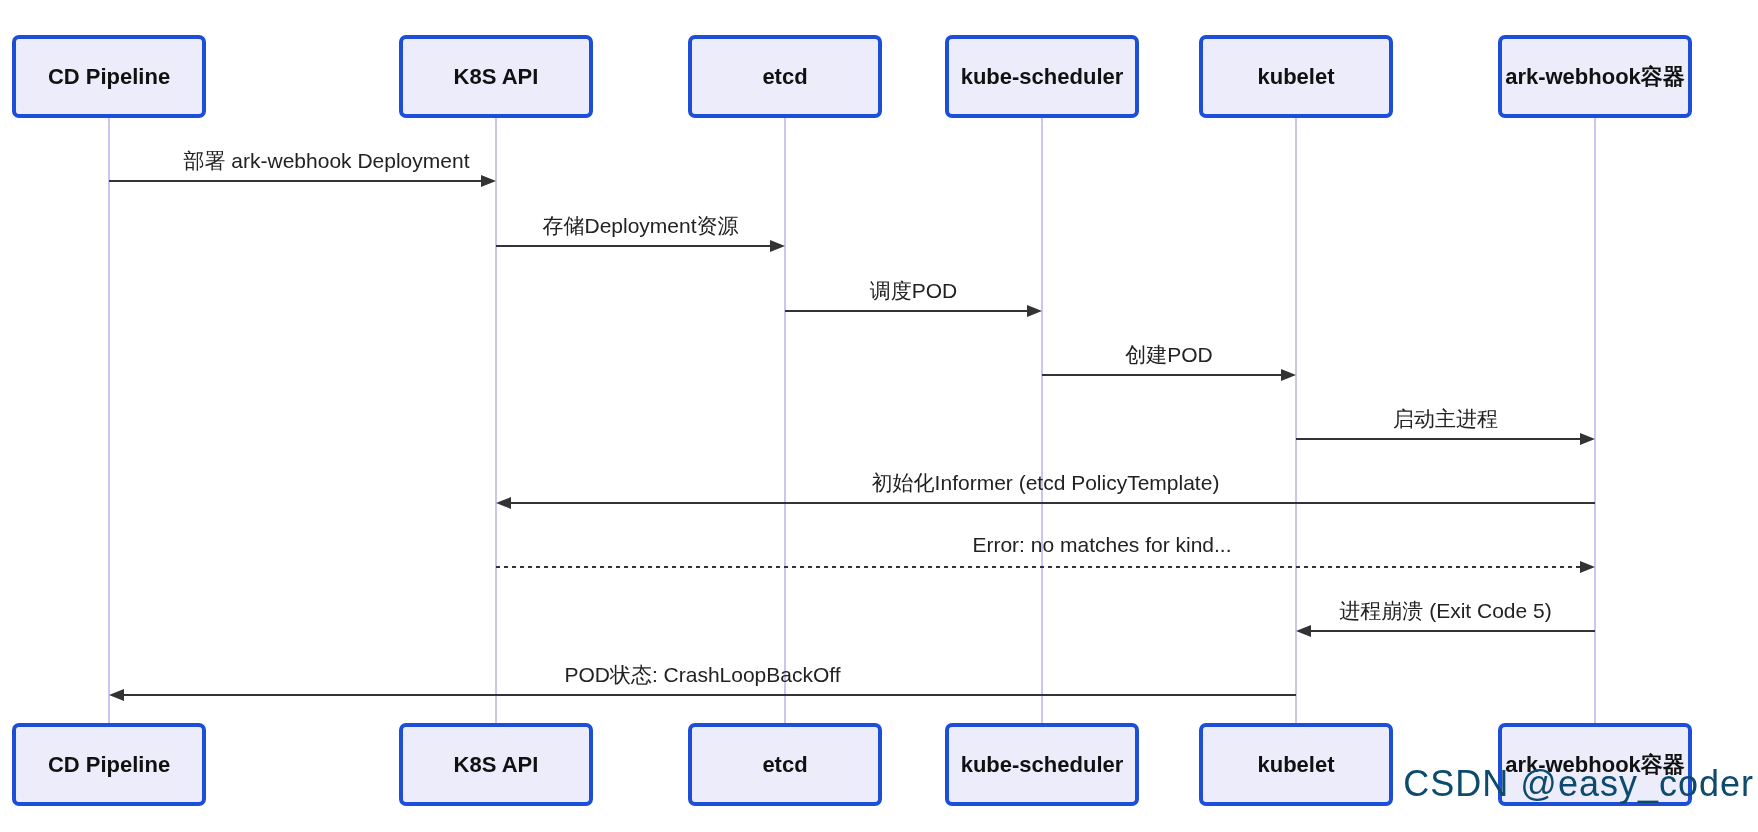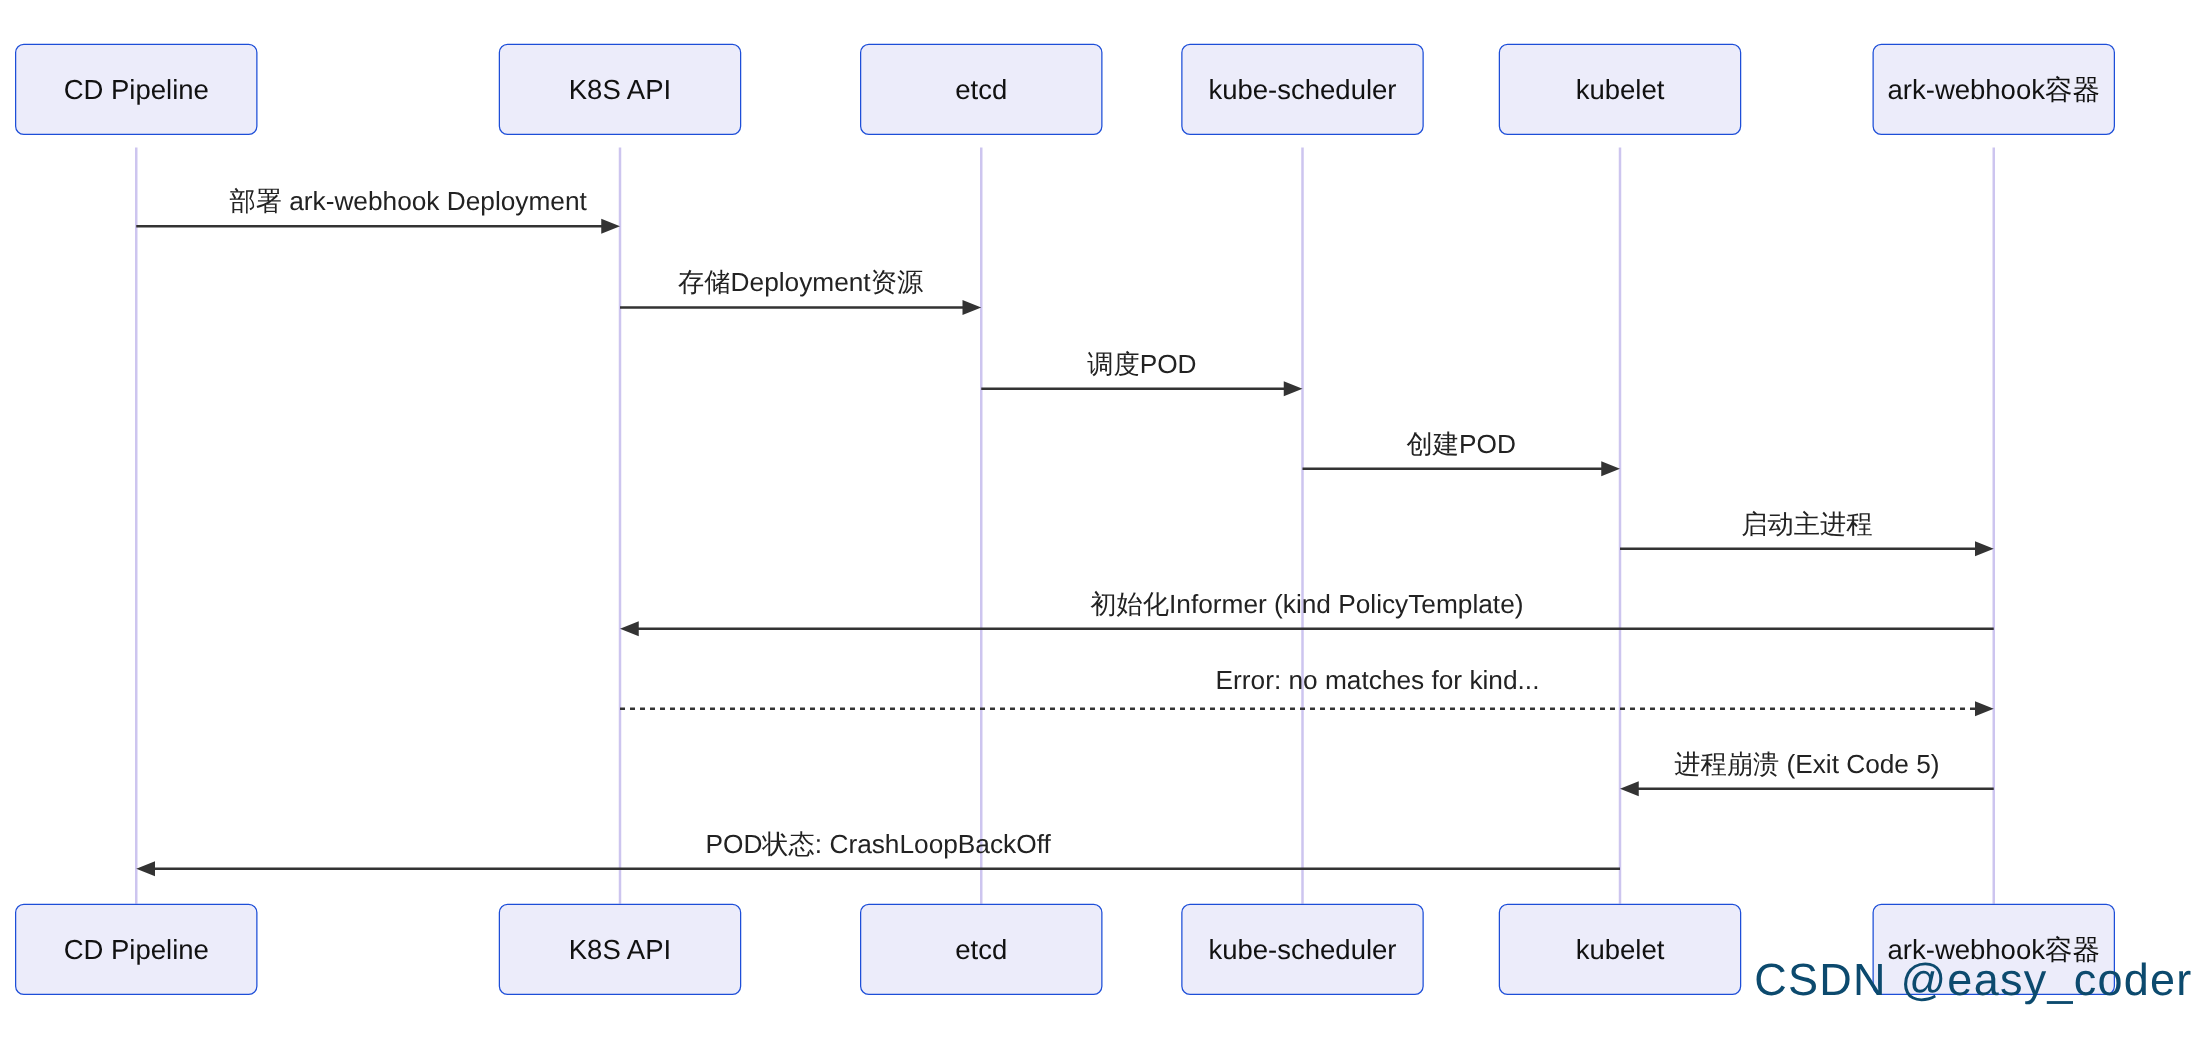--- a/index.html
+++ b/index.html
@@ -11,29 +11,30 @@
   #canvas {
     position: relative;
     width: 1758px;
     height: 832px;
     background: #ffffff;
     overflow: hidden;
   }
   .actor-box {
     position: absolute;
     width: 194px;
-    height: 73px;
+    height: 83px;
     background: #ececfa;
-    border: 1px solid #1d4ed8;
+    border: 4px solid #1d4ed8;
     border-radius: 7px;
     display: flex;
     align-items: center;
     justify-content: center;
     box-sizing: border-box;
     z-index: 2;
+    font-weight: bold;
   }
   .actor-label {
     font-size: 22px;
     color: #111111;
     white-space: nowrap;
   }
   .lifeline {
     position: absolute;
     width: 2px;
     background: #cdc5ef;
@@ -137,21 +138,21 @@
       <div class="msg-head right" style="top: 305px; left: 1027px;"></div>
       <div class="msg-label" style="left: 913.5px; top: 277px;">调度POD</div>
       <div class="msg-line" style="left: 1042px; top: 374px; width: 243px;"></div>
       <div class="msg-head right" style="top: 369px; left: 1281px;"></div>
       <div class="msg-label" style="left: 1169px; top: 341px;">创建POD</div>
       <div class="msg-line" style="left: 1296px; top: 438px; width: 288px;"></div>
       <div class="msg-head right" style="top: 433px; left: 1580px;"></div>
       <div class="msg-label" style="left: 1445.5px; top: 405px;">启动主进程</div>
       <div class="msg-line" style="left: 507px; top: 502px; width: 1088px;"></div>
       <div class="msg-head left" style="top: 497px; left: 496px;"></div>
-      <div class="msg-label" style="left: 1045.5px; top: 469px;">初始化Informer (kind PolicyTemplate)</div>
+      <div class="msg-label" style="left: 1045.5px; top: 469px;">初始化Informer (etcd PolicyTemplate)</div>
       <div class="msg-line dashed" style="left: 496px; top: 566px; width: 1088px;"></div>
       <div class="msg-head right" style="top: 561px; left: 1580px;"></div>
       <div class="msg-label" style="left: 1102px; top: 533px;">Error: no matches for kind...</div>
       <div class="msg-line" style="left: 1307px; top: 630px; width: 288px;"></div>
       <div class="msg-head left" style="top: 625px; left: 1296px;"></div>
       <div class="msg-label" style="left: 1445.5px; top: 597px;">进程崩溃 (Exit Code 5)</div>
       <div class="msg-line" style="left: 120px; top: 694px; width: 1176px;"></div>
       <div class="msg-head left" style="top: 689px; left: 109px;"></div>
       <div class="msg-label" style="left: 702.5px; top: 661px;">POD状态: CrashLoopBackOff</div>
     </div>

